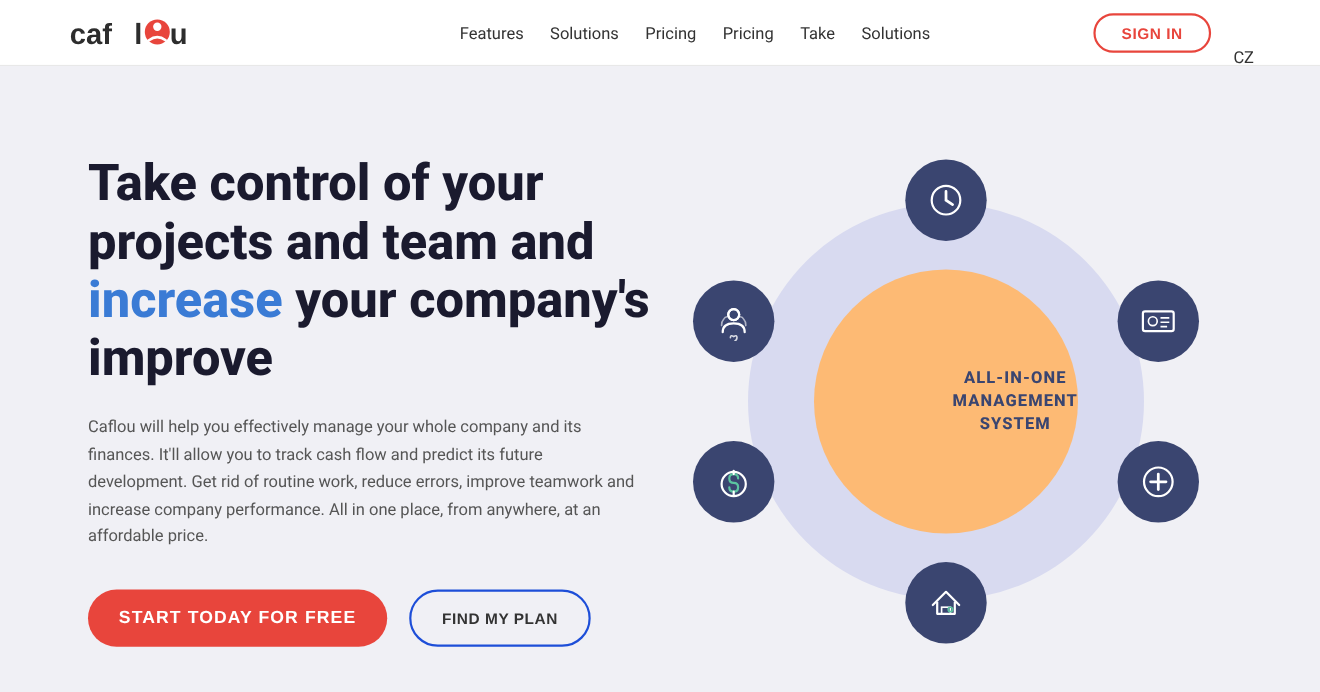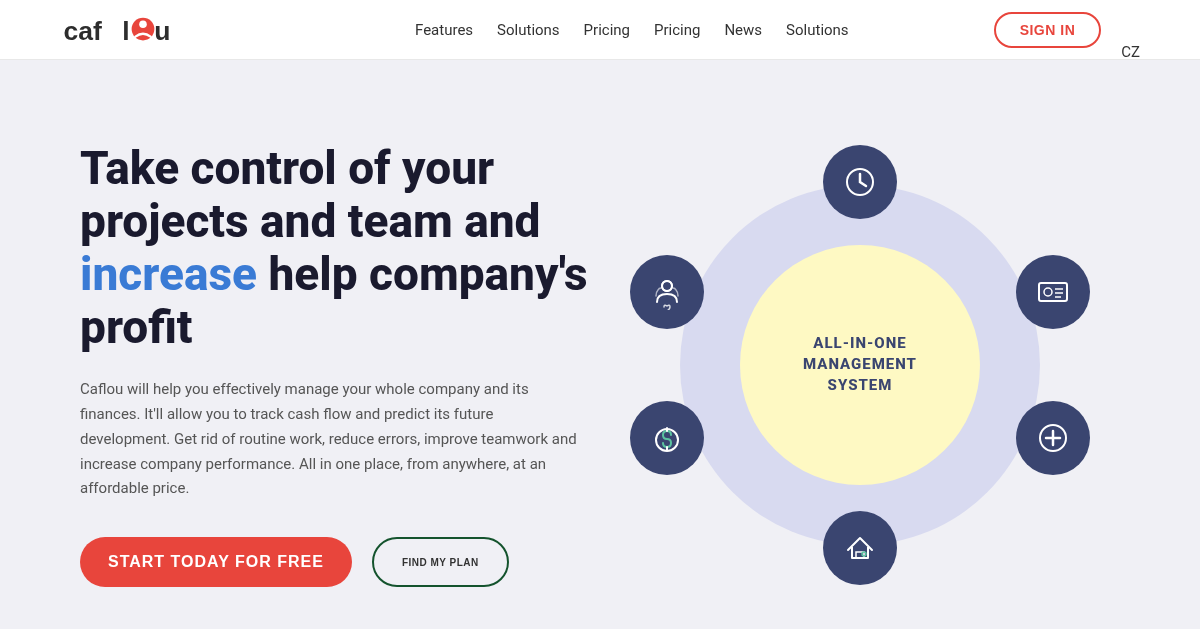--- a/index.html
+++ b/index.html
@@ -111,24 +111,24 @@
       border-radius: 30px;
       font-size: 16px;
       font-weight: 700;
       cursor: pointer;
       letter-spacing: 1px;
       text-transform: uppercase;
     }
     .btn-secondary {
       background: transparent;
       color: #333;
-      border: 2px solid #14532d;
+      border: 2px solid #1d4ed8;
       padding: 16px 28px;
       border-radius: 30px;
-      font-size: 10px;
+      font-size: 14px;
       font-weight: 600;
       cursor: pointer;
       letter-spacing: 0.5px;
       text-align: right;
     }
 
     
     .hero-right {
       flex: 1;
       display: flex;
@@ -155,24 +155,24 @@
       background: #d8daf0;
     }
     .ring-inner {
       position: absolute;
       top: 50%;
       left: 50%;
       transform: translate(-50%, -50%);
       width: 240px;
       height: 240px;
       border-radius: 50%;
-      background: #fef9c3;
-      display: flex;
-      align-items: center;
-      justify-content: center;
+      background: #fdba74;
+      display: flex;
+      align-items: center;
+      justify-content: flex-end;
       text-align: center;
     }
     .ring-inner-text {
       font-size: 15px;
       font-weight: 800;
       color: #3a4570;
       letter-spacing: 1px;
       line-height: 1.4;
     }
 
@@ -250,34 +250,34 @@
 
       <text x="96" y="30" font-family="Arial Black, sans-serif" font-weight="900" font-size="28" fill="#2d2d2d">u</text>
     </svg>
   </div>
 
   <div class="nav-links">
     <a class="nav-link">Features</a>
     <a class="nav-link">Solutions</a>
     <a class="nav-link">Pricing</a>
     <a class="nav-link">Pricing</a>
-    <a class="nav-link">News</a>
+    <a class="nav-link">Take</a>
     <a class="nav-link">Solutions</a>
   </div>
 
   <div class="nav-right">
     <button class="btn-signin">SIGN IN</button>
     <span class="lang">CZ</span>
   </div>
 </nav>
 
 <section class="hero">
   <div class="hero-left">
     <h1 class="hero-title">
-      <span>Take control of your projects and team and </span><span class="highlight">increase</span><span> help company's profit</span>
+      <span>Take control of your projects and team and </span><span class="highlight">increase</span><span> your company's improve</span>
     </h1>
     <p class="hero-desc">Caflou will help you effectively manage your whole company and its finances. It'll allow you to track cash flow and predict its future development. Get rid of routine work, reduce errors, improve teamwork and increase company performance. All in one place, from anywhere, at an affordable price.</p>
     <div class="hero-buttons">
       <button class="btn-primary">START TODAY FOR FREE</button>
       <button class="btn-secondary">FIND MY PLAN</button>
     </div>
   </div>
 
   <div class="hero-right">
     <div class="diagram">

